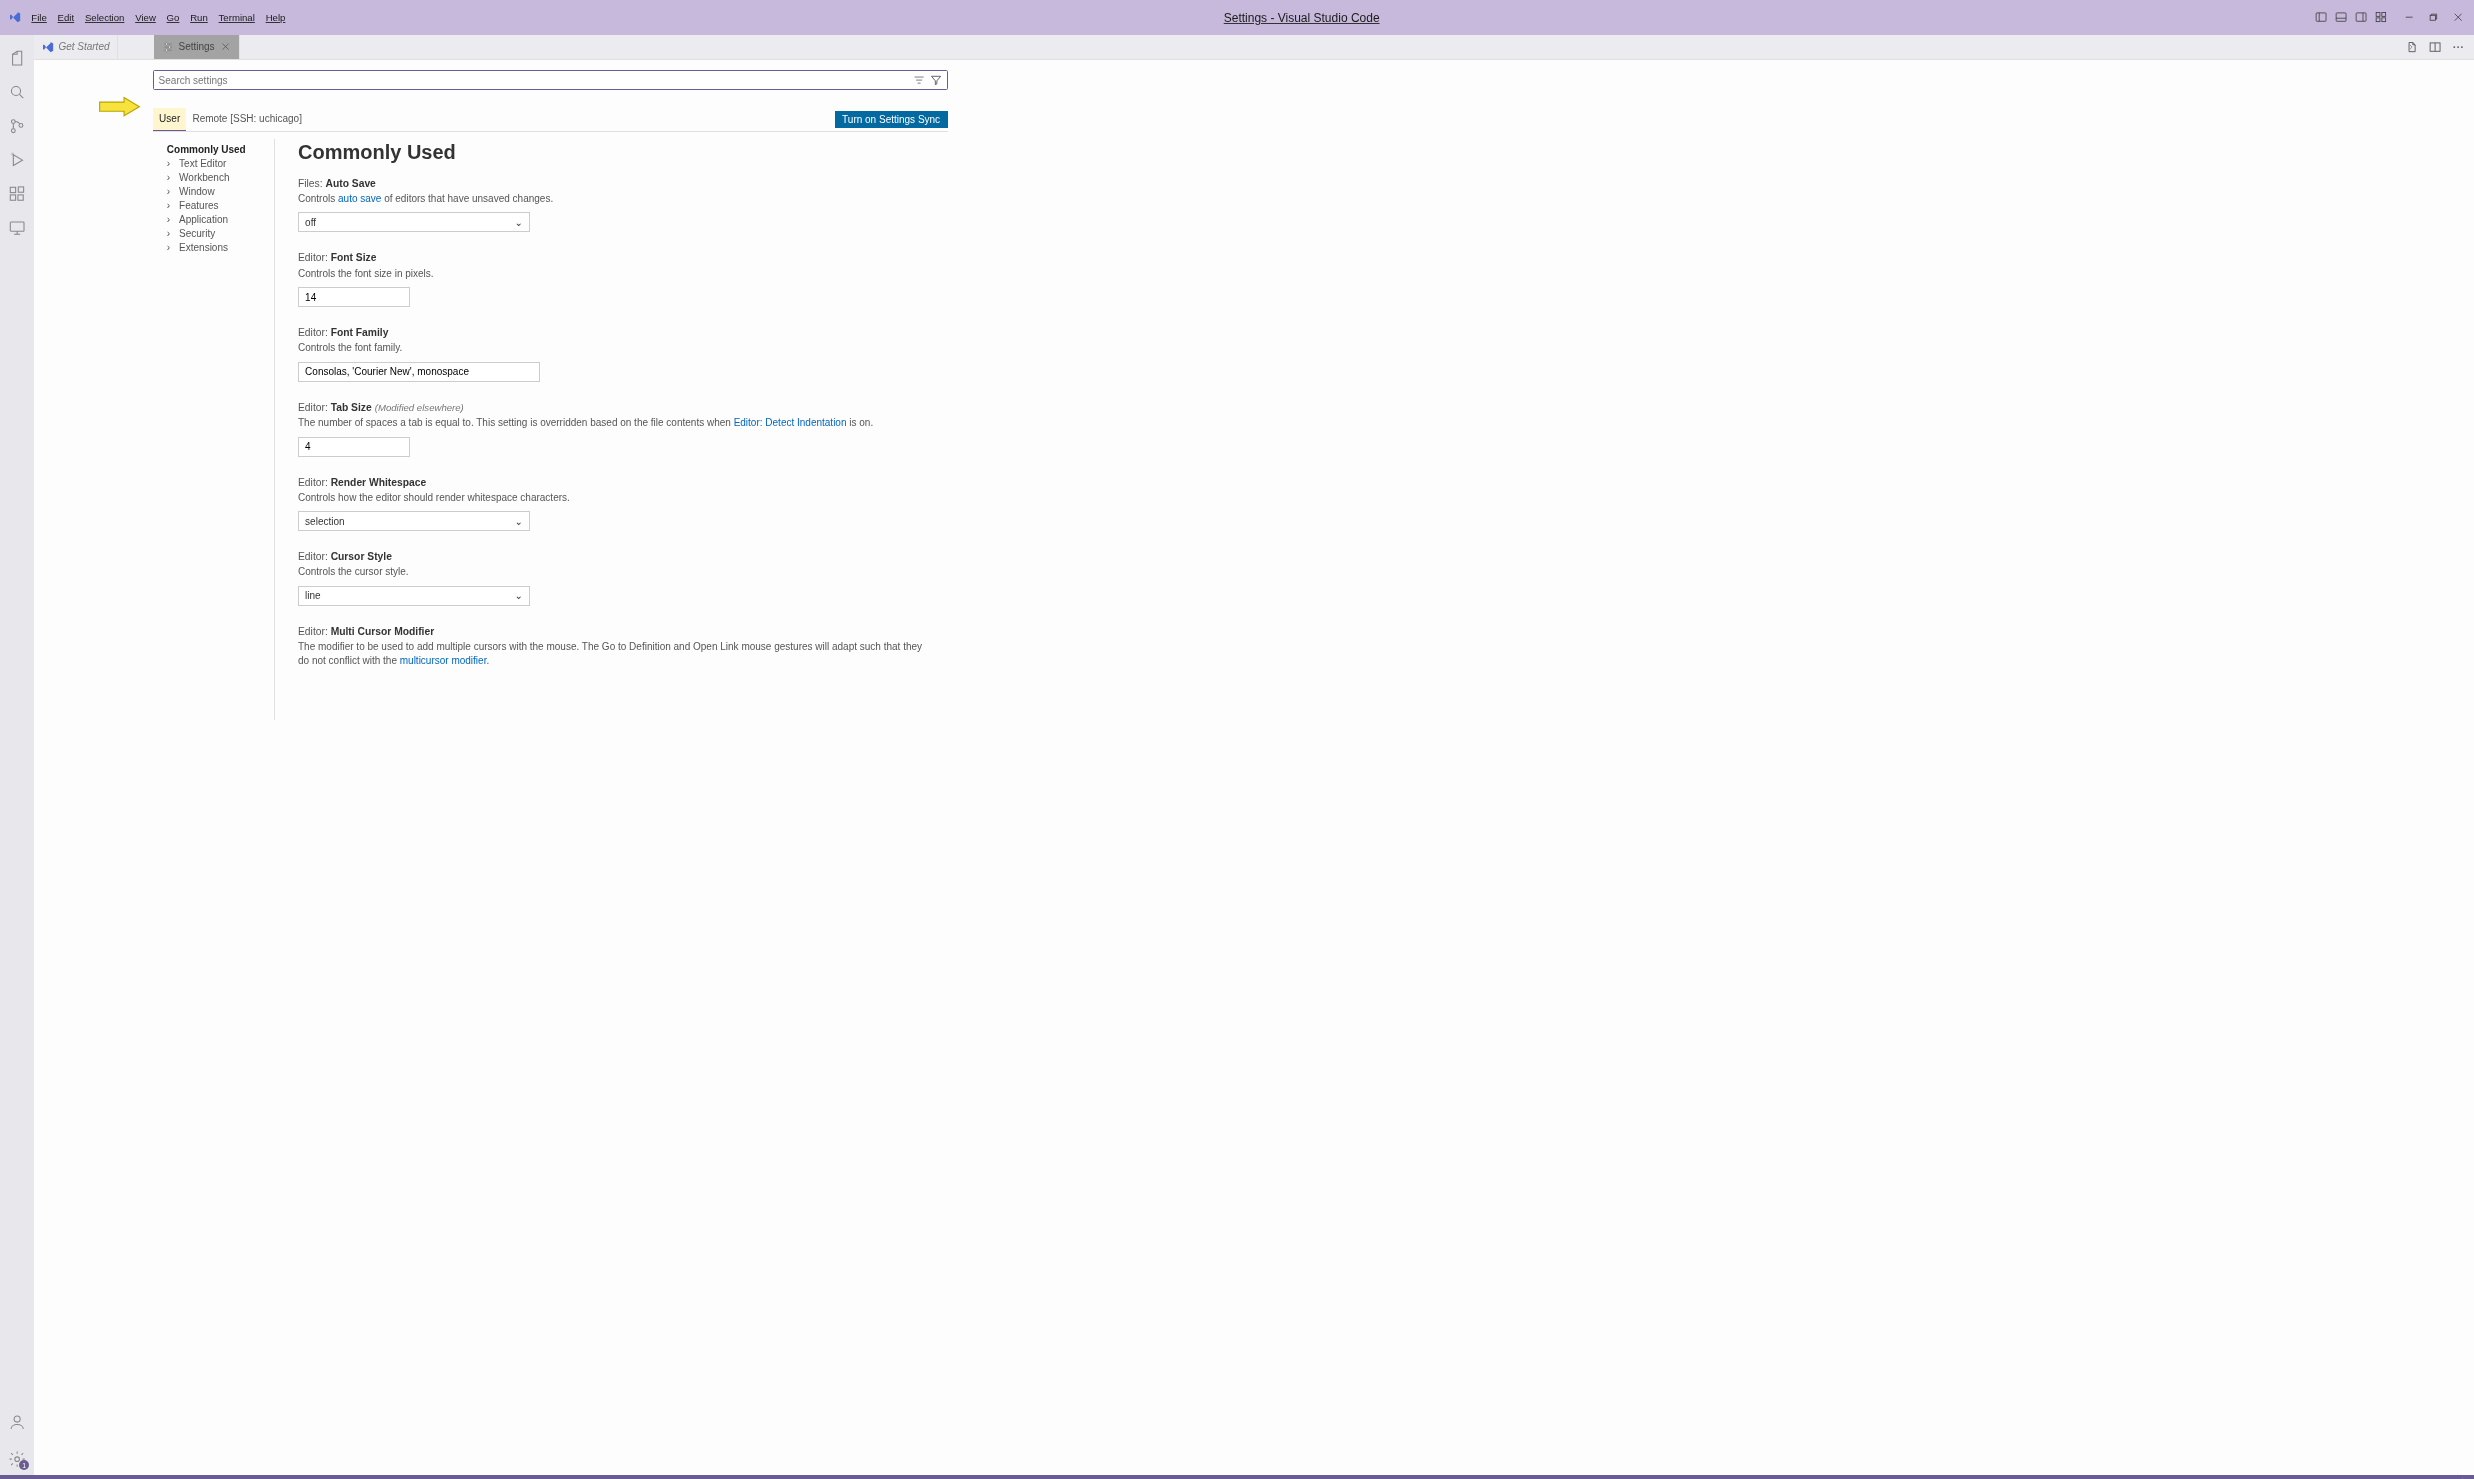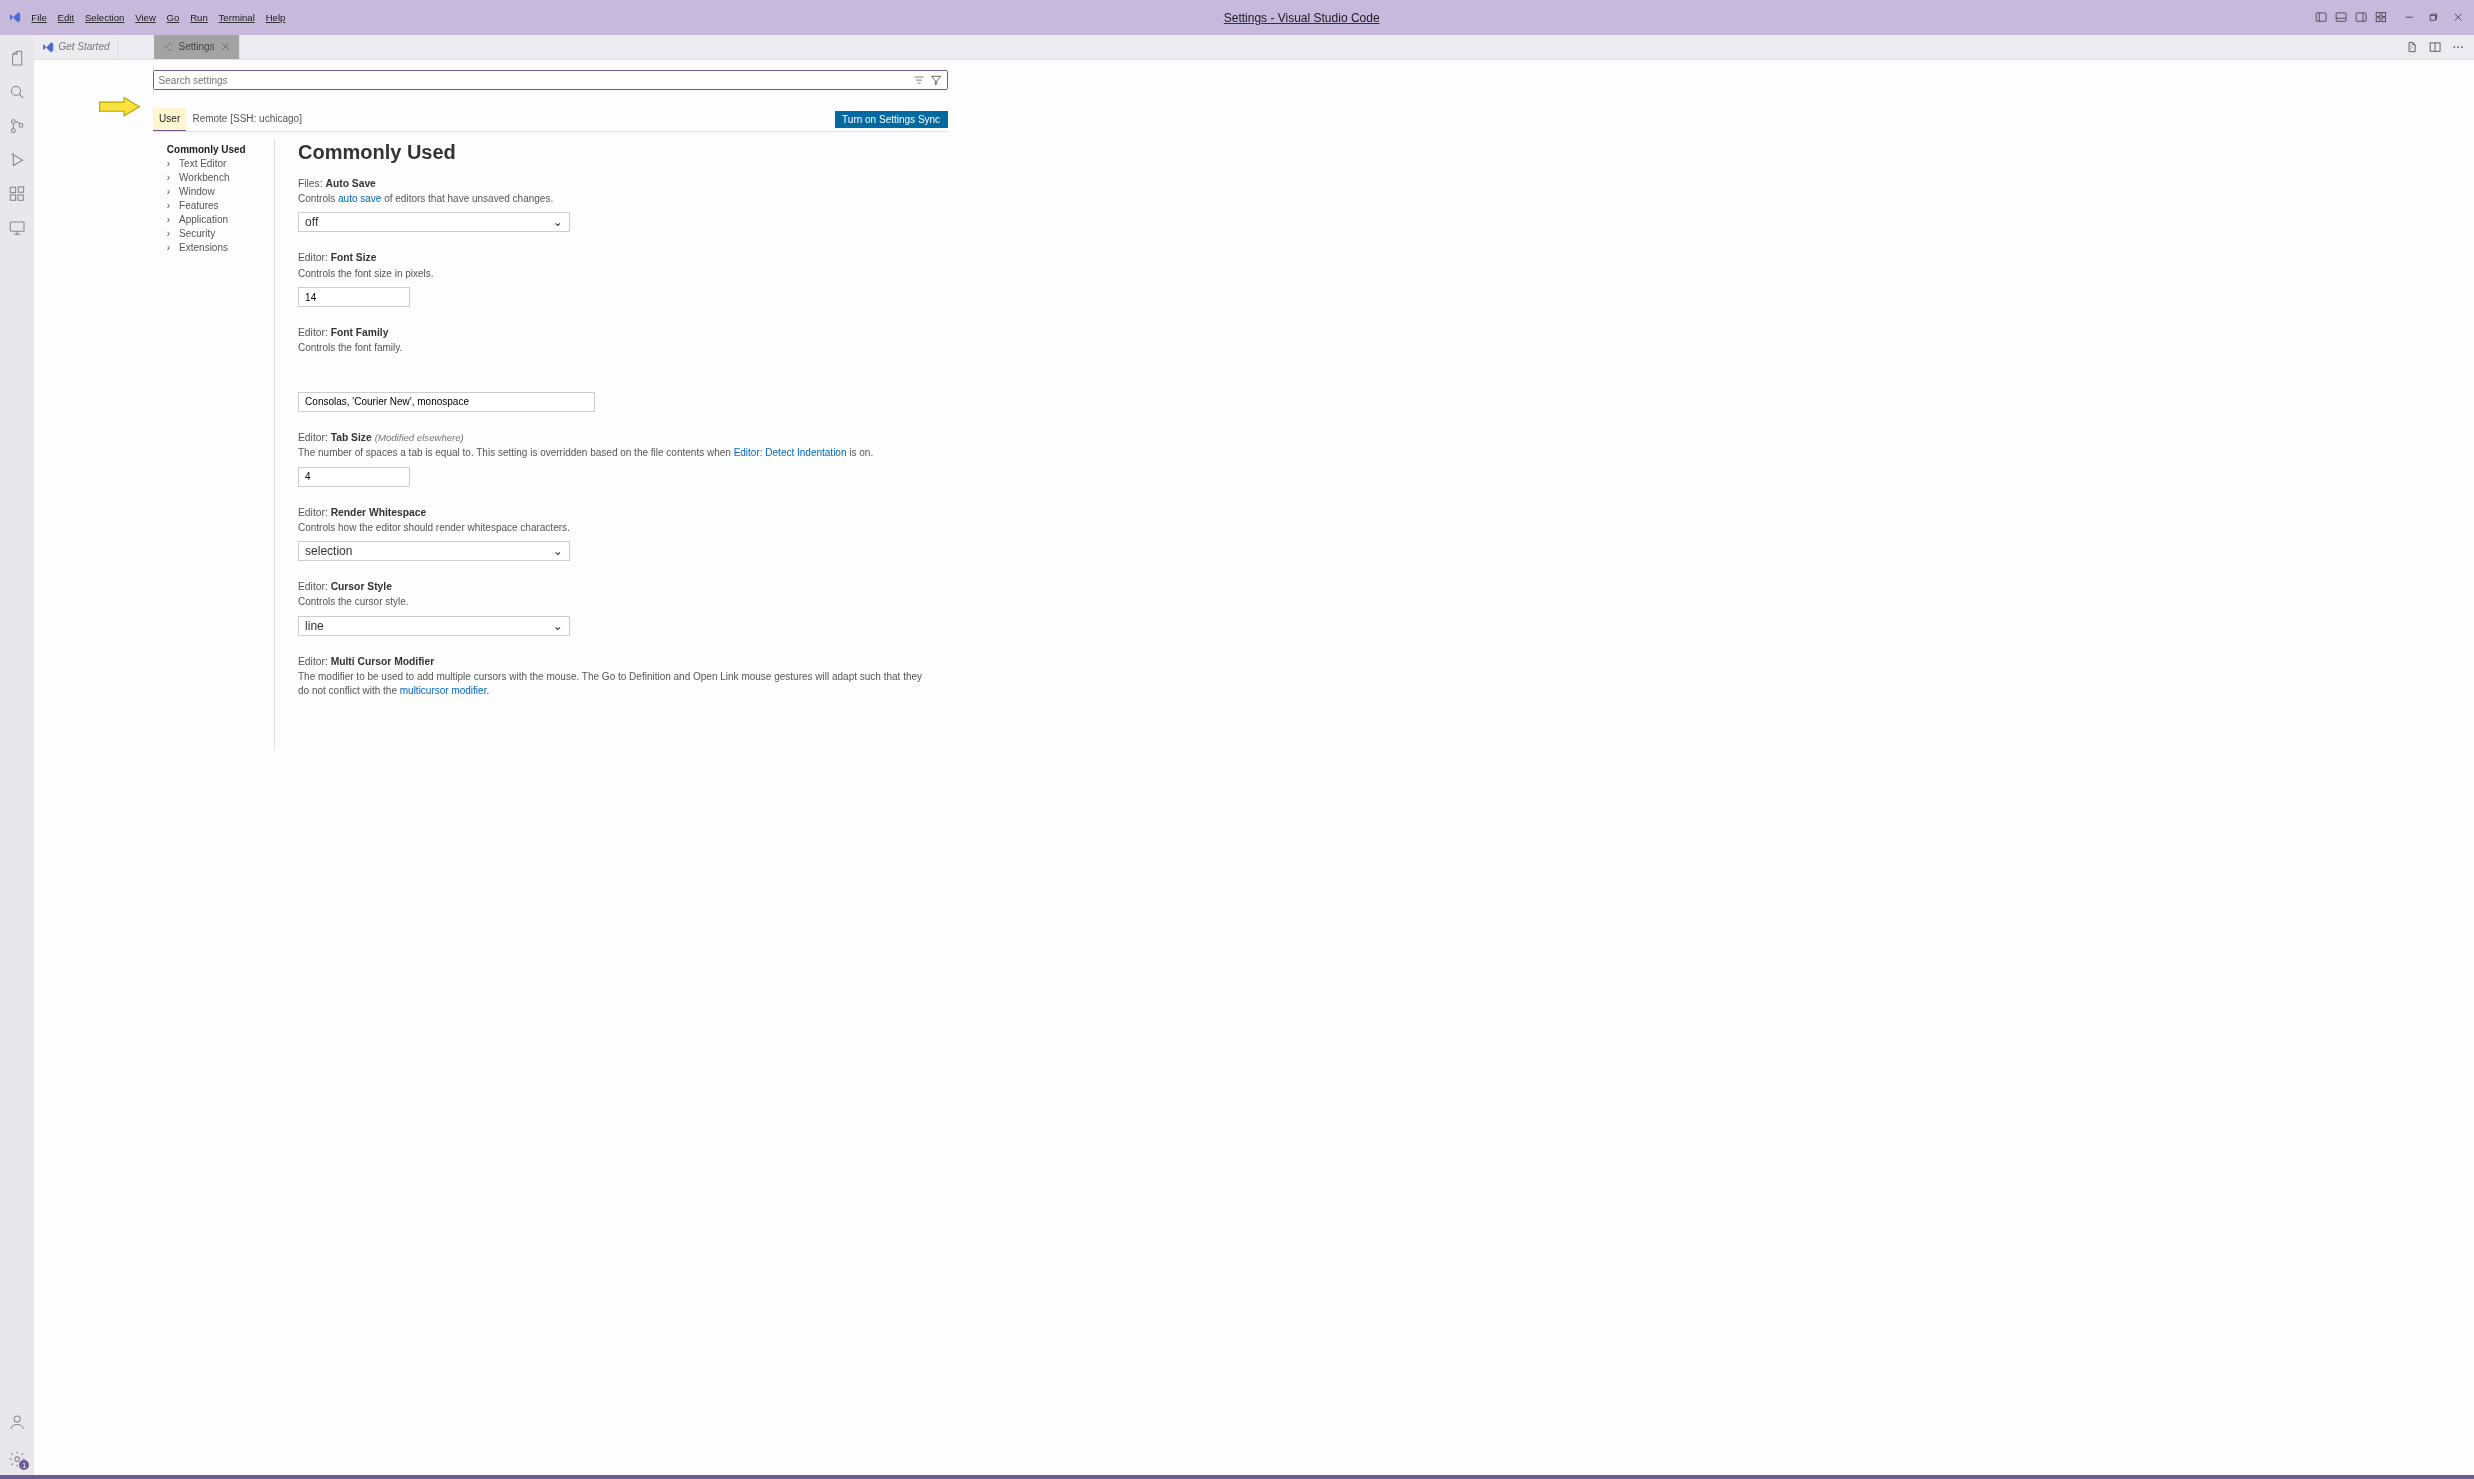--- a/index.html
+++ b/index.html
@@ -58,23 +58,23 @@
   
   .settings-items { flex: 1; padding: 0 0 31px 23px; }
   .settings-items h1 { font-size: 20px; font-weight: 600; margin: 1.5px 0 13.8px 0; color: #333; }
   .setting { margin-bottom: 20px; max-width: 635px;}
   .setting-title { font-size: 10.3px; margin-bottom: 3.1px; }
   .setting-title .prefix { color: #555; font-weight: 400;}
   .setting-title .name { font-weight: 600; color: #333;}
   .setting-title .mod { font-style: italic; color: #777; font-weight: 400; margin-left: 3.1px; font-size: 9.6px;}
   .setting-desc { font-size: 10px; color: #555; margin-bottom: 6.1px; line-height: 1.45;}
   .setting-desc .link { color: #0066bf; cursor: pointer; }
-  .select-ctrl { width: 272px; height: 20px; border: 0.8px solid #ccc; background: #fff; display: flex; align-items: center; justify-content: space-between; padding: 0 6.1px; font-size: 12px; cursor: pointer;}
+  .select-ctrl { width: 232px; height: 20px; border: 0.8px solid #ccc; background: #fff; display: flex; align-items: center; justify-content: space-between; padding: 0 6.1px; font-size: 10px; cursor: pointer;}
   .text-ctrl { width: 112px; height: 20px; border: 0.8px solid #ccc; background: #fff; padding: 0 6.1px; font-size: 10px; }
-  .text-ctrl.wide { width: 297px; margin-top: 30px; }
+  .text-ctrl.wide { width: 242px; }
   
   
   .statusbar { height: 17px; background: #6b5b95; color: #fff; display: flex; align-items: center; font-size: 9.2px; padding: 0 6.1px; gap: 8px;}
   .statusbar .sb-item { display: flex; align-items: center; gap: 3.1px; cursor: pointer;}
   .statusbar .sb-right { margin-left: auto; display: flex; gap: 10.7px; }
 
   svg { display: block; }
 </style>
 </head>
 <body>

